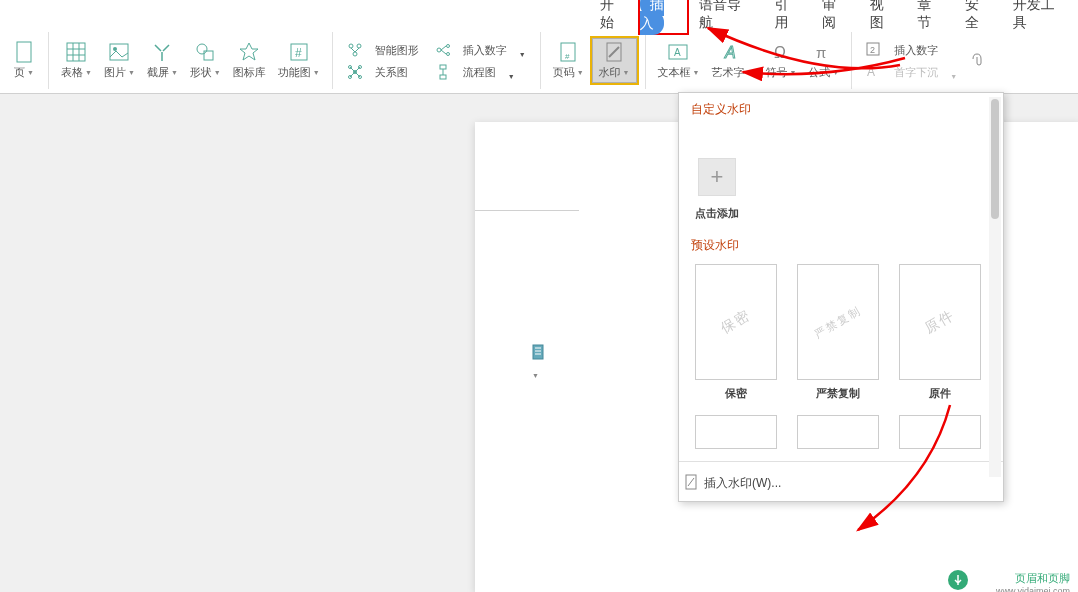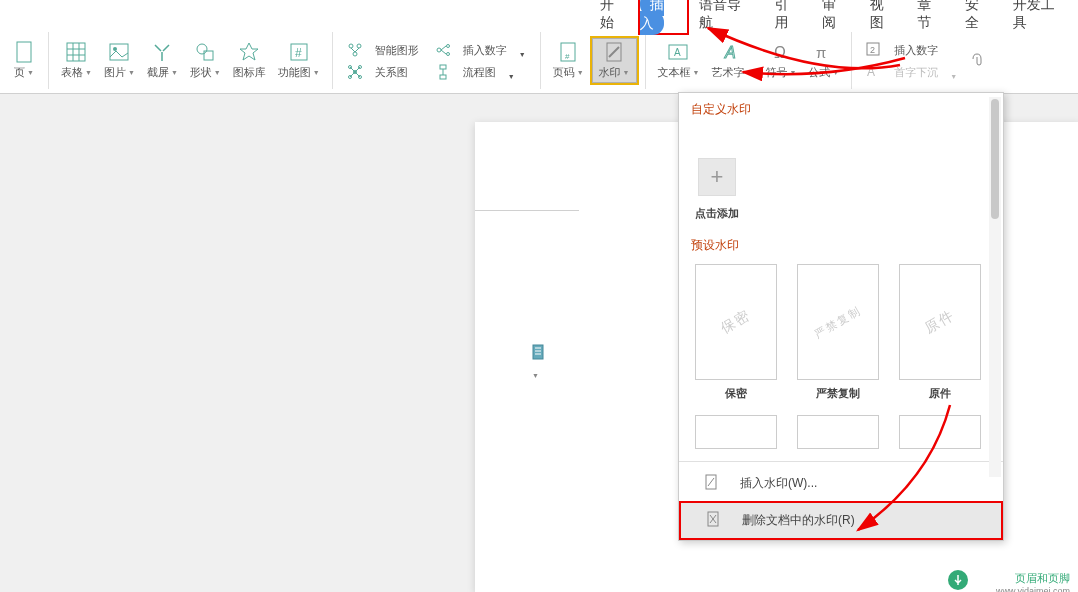--- a/index.html
+++ b/index.html
@@ -34,21 +34,21 @@
     .dropdown { position: absolute; left: 678px; top: 92px; width: 326px; background: #fff; border: 1px solid #ccc; box-shadow: 2px 2px 8px rgba(0,0,0,0.2); z-index: 10; }
     .dropdown .section-title { font-size: 12px; color: #c2410c; padding: 8px 12px 4px; }
     .dropdown .thumb-row { display: flex; gap: 20px; padding: 6px 16px 8px; }
     .dropdown .thumb { display: flex; flex-direction: column; align-items: center; gap: 6px; }
     .dropdown .thumb-box { width: 82px; height: 116px; border: 1px solid #ccc; background: #fff; cursor: pointer; display: flex; align-items: center; justify-content: center; position: relative; overflow: hidden; }
     .dropdown .thumb-lbl { font-size: 11px; color: #444; font-weight: bold; }
     .dropdown .add-thumb { width: 38px; height: 38px; background: #e8e8e8; display: flex; align-items: center; justify-content: center; font-size: 22px; color: #999; border: 1px solid #ddd; }
     .dropdown .thumb.add { margin-top: 30px; }
     .dropdown .wm-text { font-size: 14px; color: #ccc; transform: rotate(-30deg); letter-spacing: 2px; }
     .dropdown .sep { height: 1px; background: #e0e0e0; margin: 4px 0; }
-    .dropdown .menu-row { padding: 8px 25px; font-size: 12px; color: #444; cursor: pointer; display: flex; align-items: center; gap: 20px; }
+    .dropdown .menu-row { padding: 8px 5px; font-size: 12px; color: #444; cursor: pointer; display: flex; align-items: center; gap: 4px; }
     .dropdown .menu-row.highlighted { background: #e8e8e8; }
     .dropdown .scrollbar { position: absolute; right: 2px; top: 4px; width: 12px; height: 380px; background: #f4f4f4; }
     .dropdown .scrollbar-thumb { width: 8px; height: 120px; background: #c8c8c8; margin: 2px auto; border-radius: 4px; }
     .dropdown .thumb-box.small { height: 34px; }
     
     .delete-highlight { border: 2px solid #e00; }
     
     .arrow { position: absolute; pointer-events: none; z-index: 20; }
     .arrow svg { overflow: visible; }
     
@@ -411,30 +411,20 @@
       </div>
   </div>
   <div class="sep"></div>
   <div class="menu-row">
     <span><svg width="16" height="16" viewBox="0 0 16 16">
           <rect x="2" y="1" width="10" height="14" fill="none" stroke="#888"></rect>
           <line x1="4" y1="12" x2="10" y2="4" stroke="#888"></line>
         </svg></span>
     <span>插入水印(W)...</span>
   </div>
-  <div class="delete-highlight">
-    <div class="menu-row highlighted">
-      <span><svg width="16" height="16" viewBox="0 0 16 16">
-            <rect x="2" y="1" width="10" height="14" fill="none" stroke="#888"></rect>
-            <line x1="4" y1="4" x2="10" y2="12" stroke="#888"></line>
-            <line x1="4" y1="12" x2="10" y2="4" stroke="#888"></line>
-          </svg></span>
-      <span>删除文档中的水印(R)</span>
-    </div>
-  </div>
 </div>
 
 <div class="arrow" style="left:700px;top:20px;">
   <svg width="220" height="70">
       <defs>
         <marker id="ah1" markerWidth="10" markerHeight="10" refX="8" refY="3" orient="auto">
           <path d="M0,0 L9,3 L0,6 Z" fill="#e00"></path>
         </marker>
       </defs>
       <path d="M200 45 Q120 60 8 8" stroke="#e00" stroke-width="2.5" fill="none" marker-end="url(#ah1)"></path>

